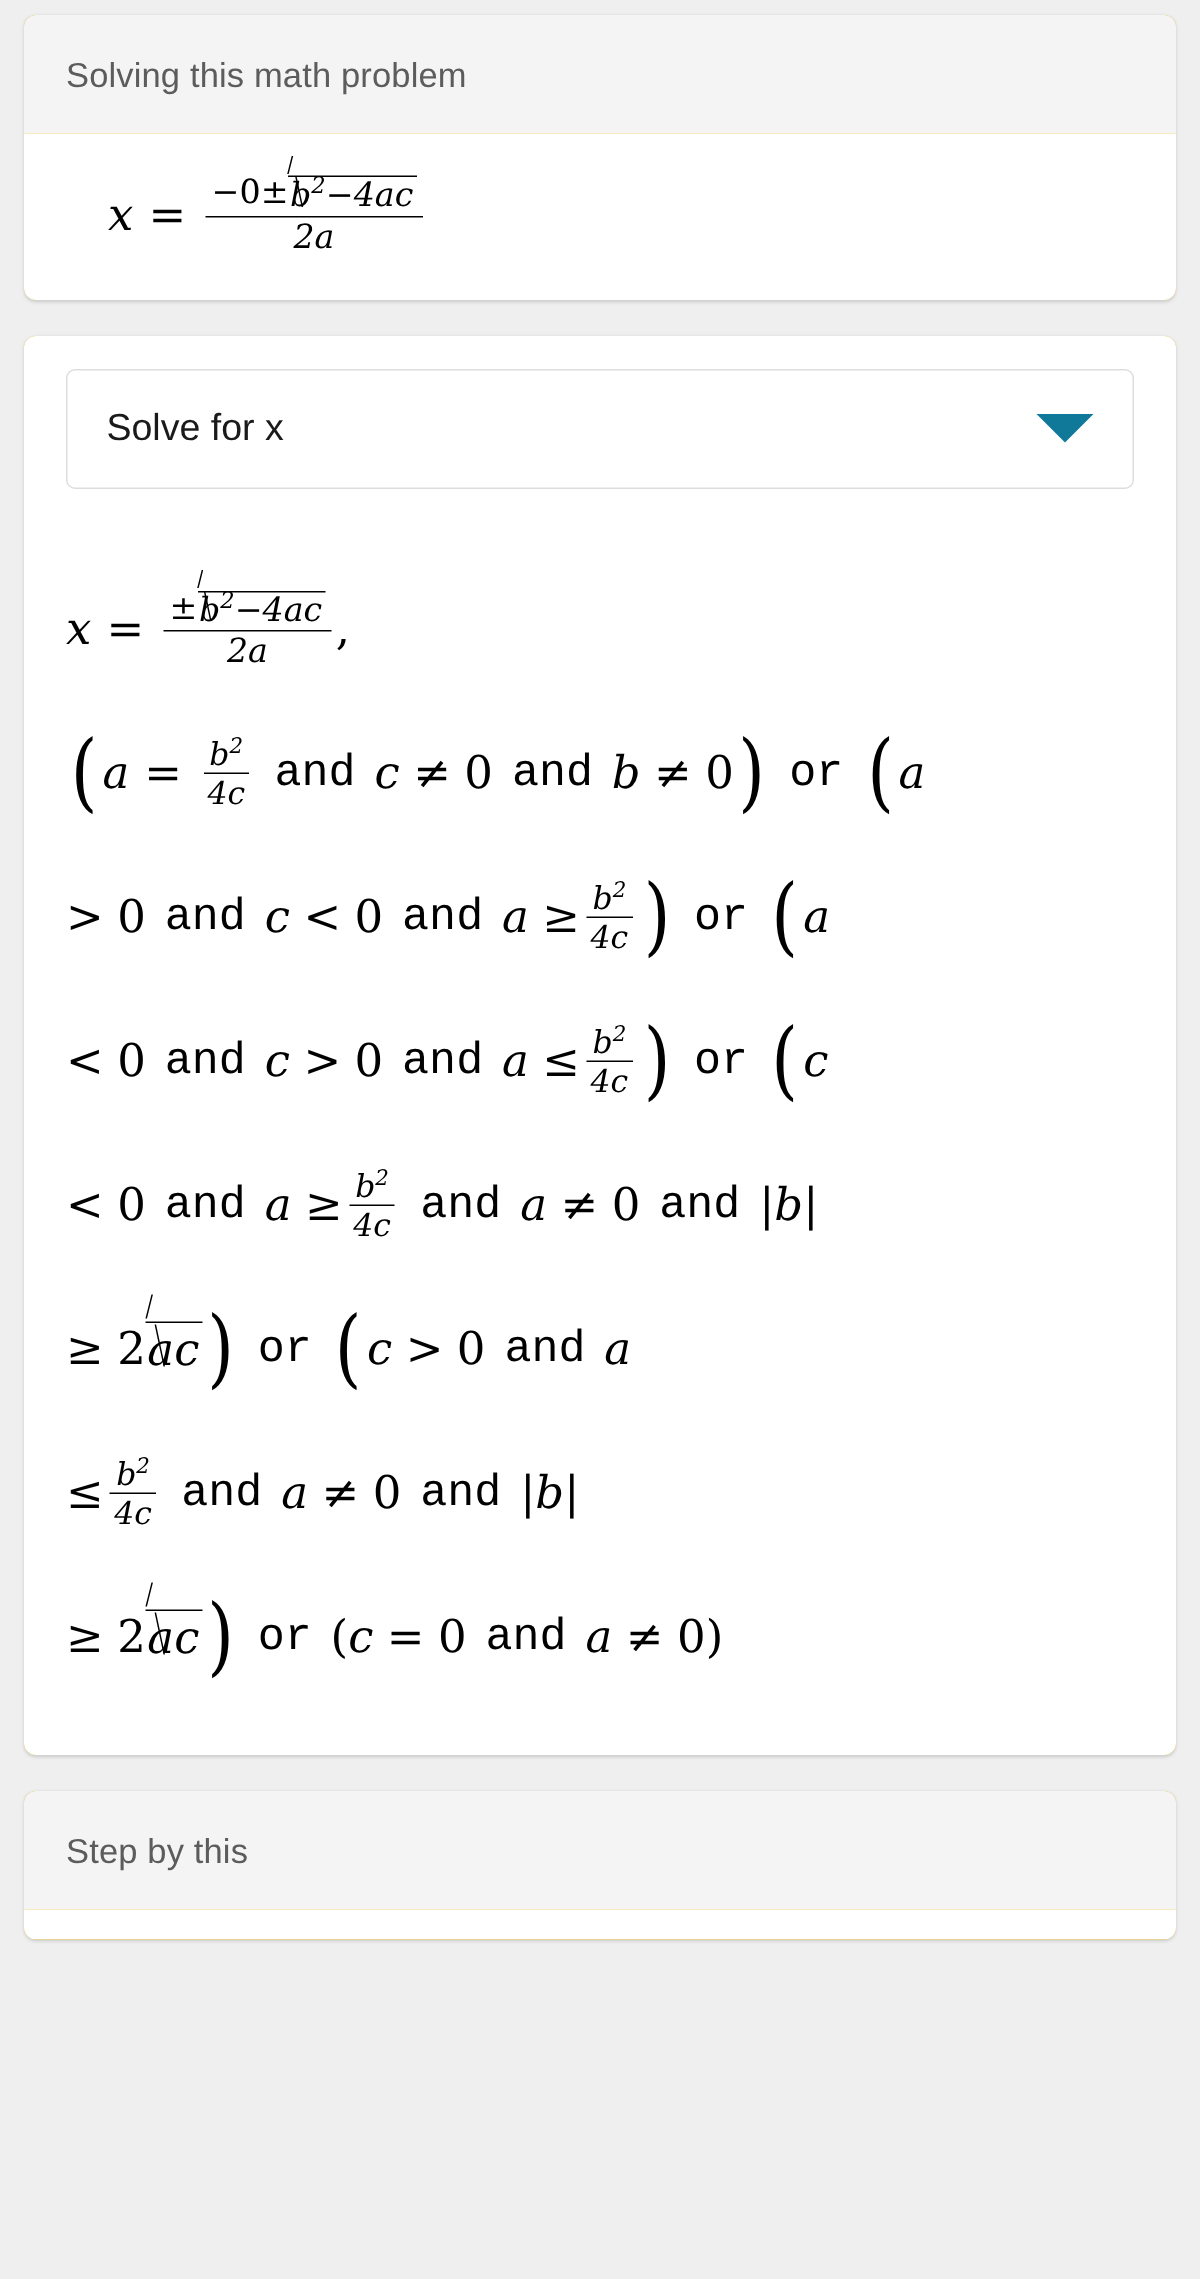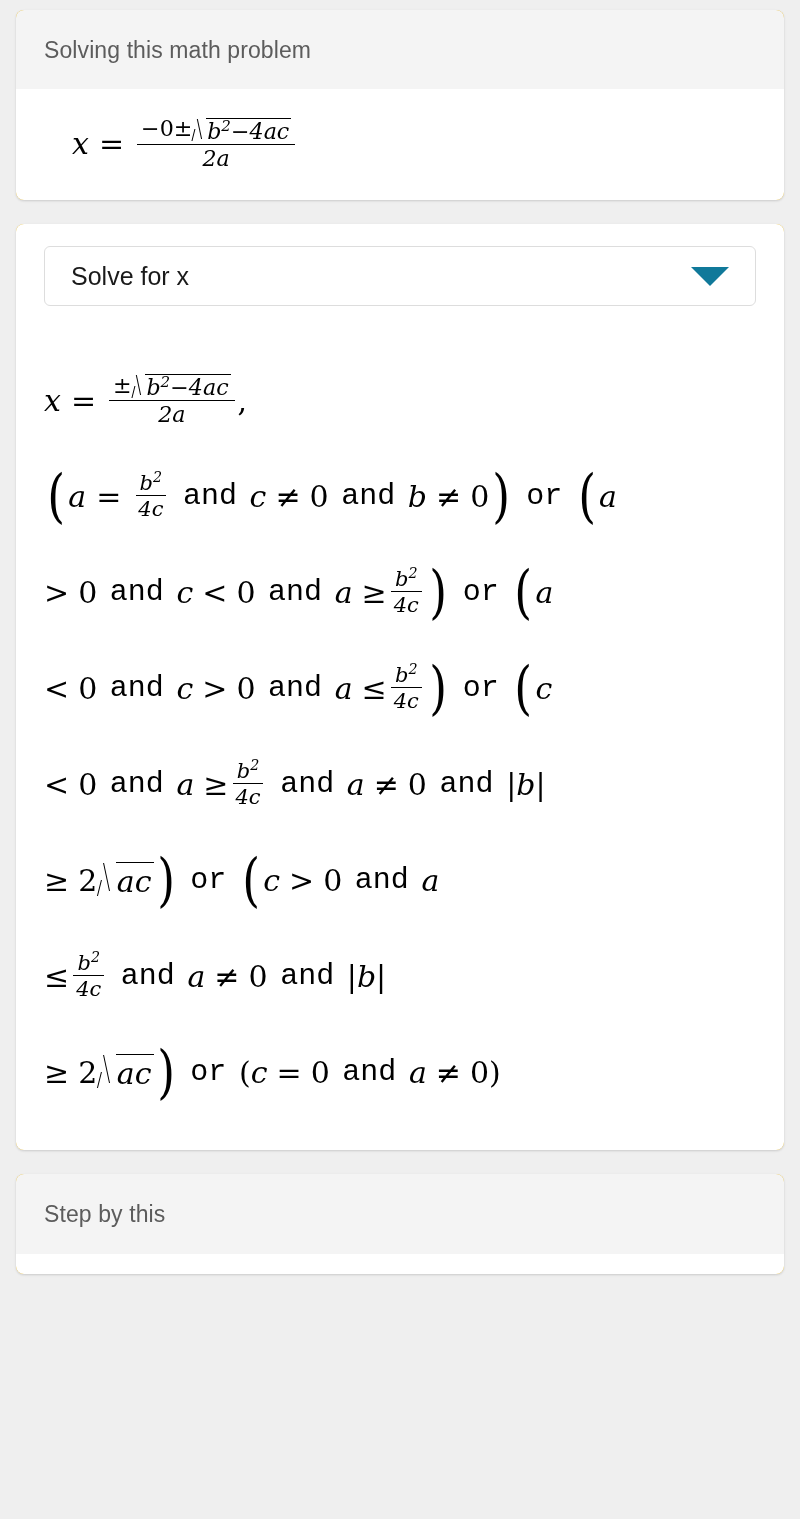--- a/index.html
+++ b/index.html
@@ -82,20 +82,21 @@
   .frac .den {
     padding: 2px 4px 0 4px;
     text-align: center;
   }
 
   
   .sqrt {
     display: inline-flex;
     align-items: flex-start;
     vertical-align: middle;
+    flex-direction: column;
   }
   .sqrt > .radical {
     display: inline-block;
     position: relative;
     width: 0.62em;
     align-self: stretch;
   }
   .sqrt > .radical::before {
     content: "";
     position: absolute;
@@ -149,21 +150,21 @@
     padding-left: 28px;
     padding-top: 6px;
     padding-bottom: 4px;
   }
   .header-formula .frac { font-size: 0.74em; }
 
   
   .select-wrap {
     border: 1px solid #dddddd;
     border-radius: 6px;
-    height: 60px;
+    height: 80px;
     display: flex;
     align-items: center;
     justify-content: space-between;
     padding: 0 26px 0 26px;
     box-sizing: border-box;
     background: #ffffff;
     cursor: pointer;
   }
   .select-value {
     font-family: "Liberation Sans", sans-serif;

